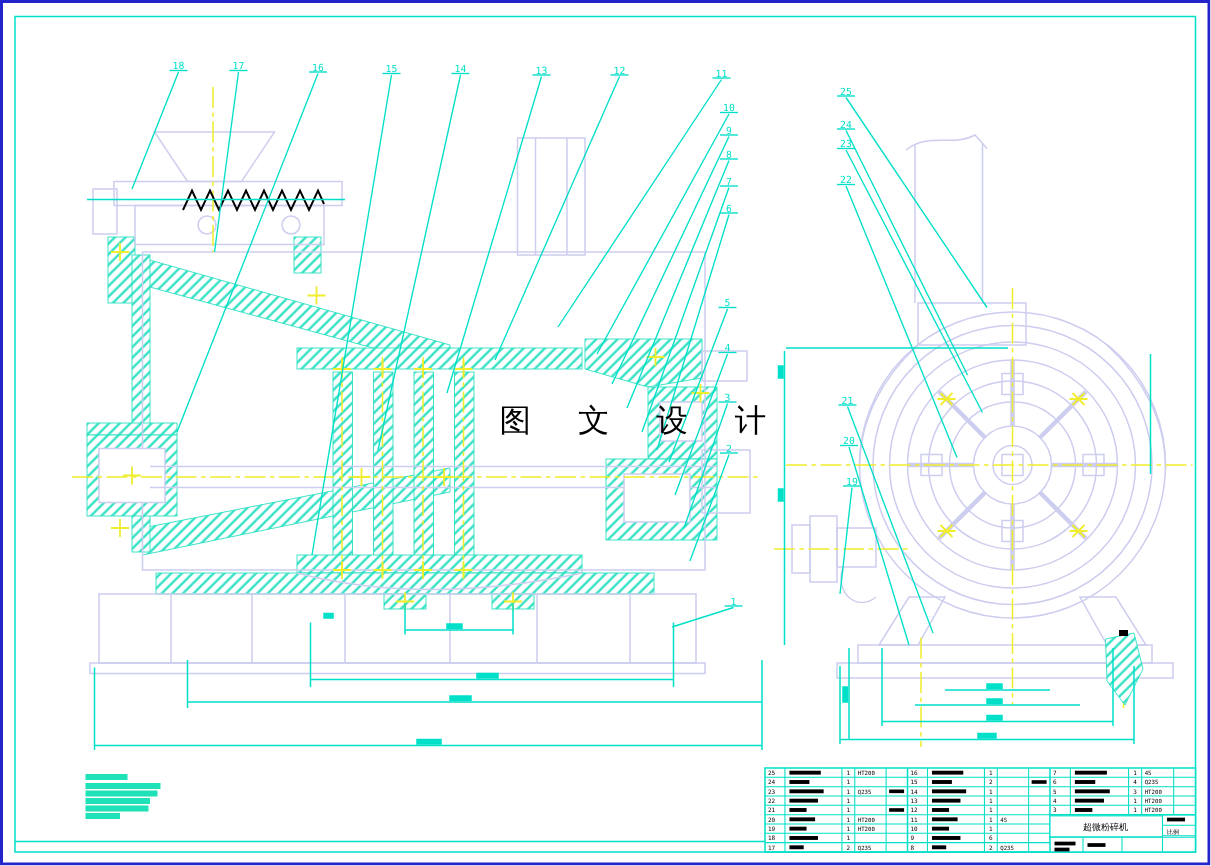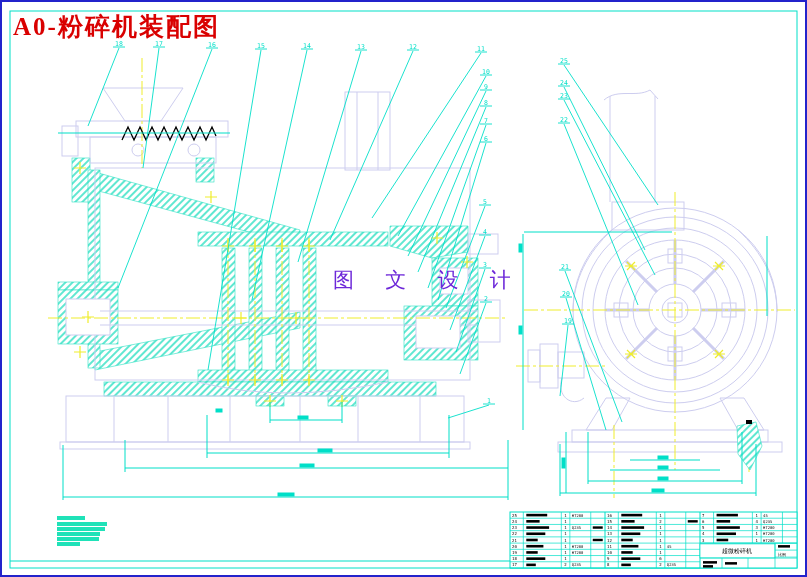--- a/index.html
+++ b/index.html
@@ -1,21 +1,21 @@
 <!DOCTYPE html>
 <html><head>
 <meta charset="utf-8">
 <style>
   html,body{margin:0;padding:0;background:#e8e8e8;}
   .page{position:relative;width:807px;height:577px;background:#fff;overflow:hidden;
         font-family:"Liberation Sans","DejaVu Sans",sans-serif;}
   .blue-border{position:absolute;inset:0;border:2px solid #2323cb;pointer-events:none;}
   .drawing-title{position:absolute;left:13px;top:10px;font-family:"Liberation Serif","DejaVu Serif",serif;
         font-size:25px;font-weight:bold;color:#d90000;letter-spacing:2px;white-space:nowrap;}
-  .watermark{position:absolute;left:333px;top:266px;font-size:21px;color:#6d28d9;
+  .watermark{position:absolute;left:333px;top:266px;font-size:21px;color:#000000;
         letter-spacing:13px;font-family:"Liberation Serif","DejaVu Serif",serif;white-space:nowrap;}
   svg{position:absolute;left:0;top:0;}
   svg text{font-family:"DejaVu Sans Mono","Liberation Mono",monospace;}
 </style>
 </head>
 <body>
 
 <div class="page">
 
   <svg width="807" height="577" viewBox="0 0 807 577">
@@ -500,16 +500,15 @@
         <text x="778" y="556.1" font-size="4" fill="#000000" font-family="&quot;Liberation Serif&quot;,&quot;DejaVu Serif&quot;,serif">比例</text>
         <line x1="700" y1="558.1" x2="797" y2="558.1" stroke="#00dfc8" stroke-width="0.7"></line>
         <line x1="722" y1="558.1" x2="722" y2="568" stroke="#00dfc8" stroke-width="0.7"></line>
         <line x1="748" y1="558.1" x2="748" y2="568" stroke="#00dfc8" stroke-width="0.7"></line>
         <rect x="703" y="561.1" width="14" height="2.5" fill="#000000"></rect>
         <rect x="703" y="565.1" width="10" height="2.5" fill="#000000"></rect>
         <rect x="725" y="562.1" width="12" height="2.5" fill="#000000"></rect>
       </g>
   </svg>
 
-  <div class="drawing-title">A0-粉碎机装配图</div>
   <div class="watermark">图 文 设 计</div>
   <div class="blue-border"></div>
 </div>
 
 </body></html>

